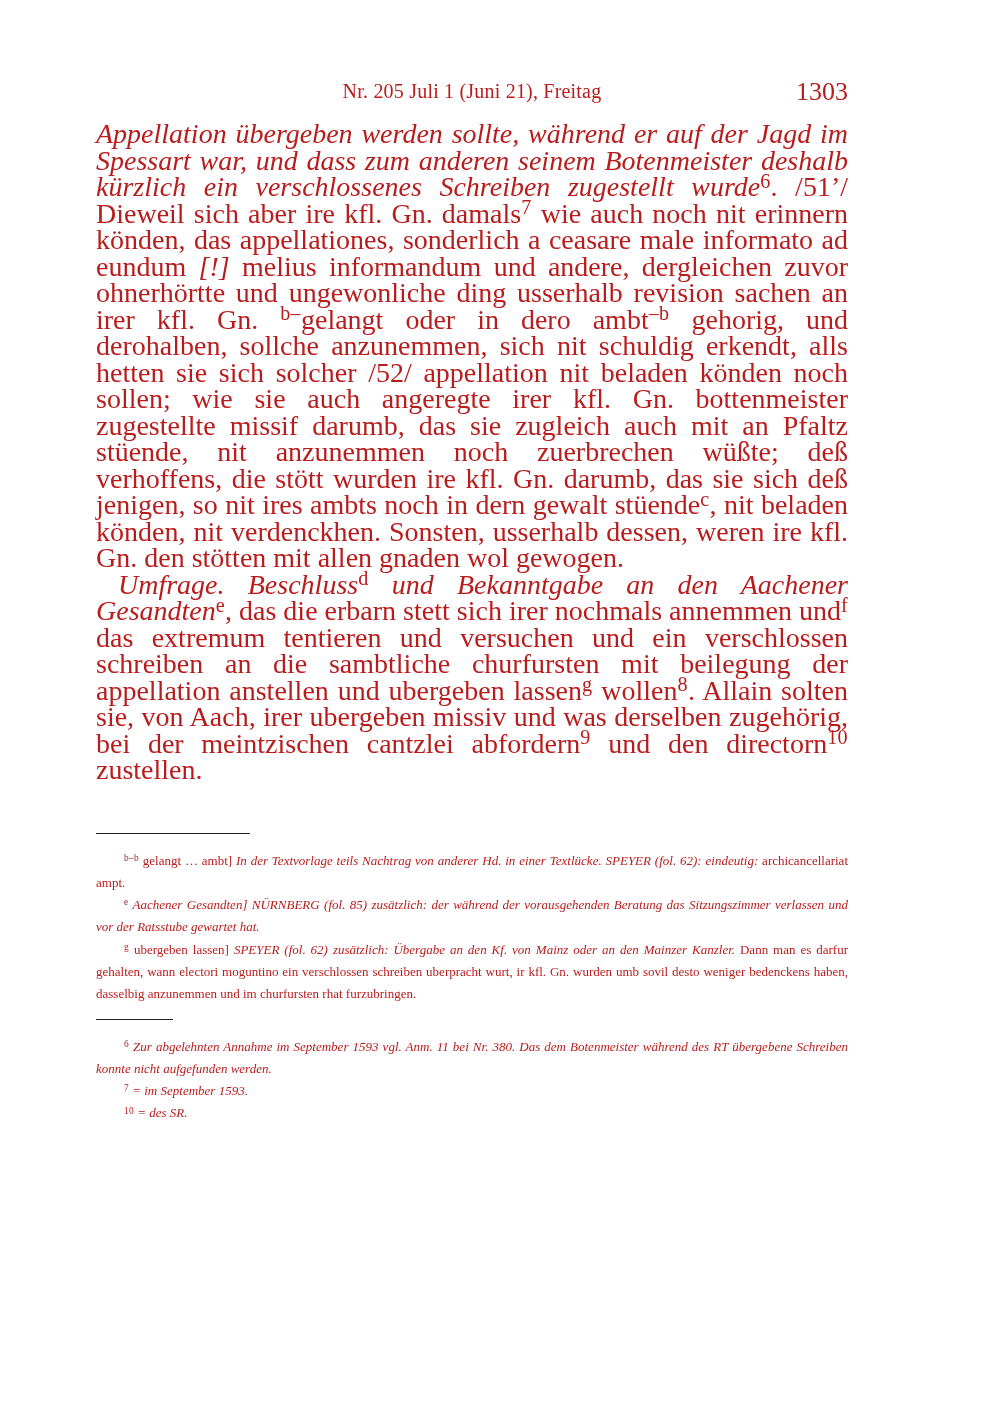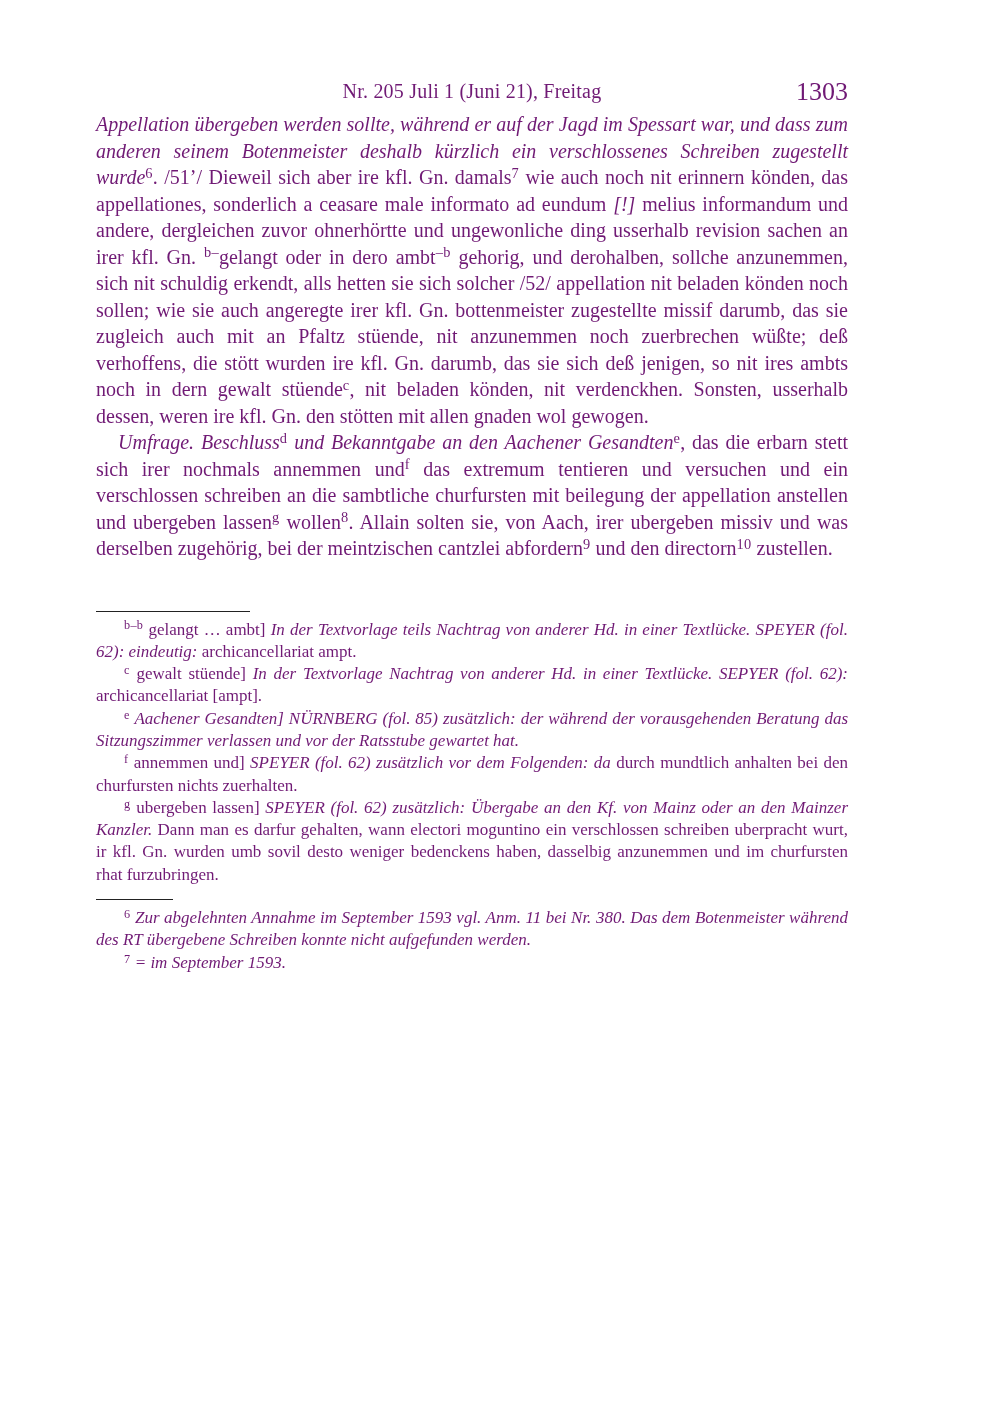--- a/index.html
+++ b/index.html
@@ -5,21 +5,21 @@
   html, body {
     margin: 0;
     padding: 0;
     background: #ffffff;
   }
   .page {
     position: relative;
     width: 1004px;
     height: 1418px;
     background: #ffffff;
-    color: #701a75;
+    color: #b91c1c;
     font-family: "Liberation Serif", "DejaVu Serif", serif;
     overflow: hidden;
   }
   .content {
     position: absolute;
     left: 96px;
     top: 0;
     width: 752px;
   }
   
@@ -38,43 +38,43 @@
     white-space: nowrap;
   }
   .header-page {
     position: absolute;
     right: 0;
     top: -3px;
     font-size: 26px;
   }
   
   .main-text {
-    margin-top: 3px;
-    font-size: 20px;
+    margin-top: 13px;
+    font-size: 28px;
     line-height: 26.5px;
     text-align: justify;
   }
   .main-text p {
     margin: 0;
   }
   p.indent {
     text-indent: 22px;
   }
   
   .fn-rule {
     border: 0;
     border-top: 1.6px solid #222222;
     margin: 0;
   }
   .fn-rule.long  { width: 154px; margin-top: 49px; }
   .fn-rule.short { width: 77px;  margin-top: 13px; }
   
   .footnotes {
-    margin-top: 7px;
-    font-size: 17px;
+    margin-top: 16px;
+    font-size: 13px;
     line-height: 22.3px;
     text-align: justify;
   }
   .footnotes p {
     margin: 0;
     text-indent: 28px;
   }
   
   .seg-r  { font-style: normal; }
   .seg-i  { font-style: italic; }
@@ -100,27 +100,26 @@
 
     <div class="main-text">
       <p><span class="seg-i">Appellation übergeben werden sollte, während er auf der Jagd im Spessart war, und dass zum anderen seinem Botenmeister deshalb kürzlich ein verschlossenes Schreiben zugestellt wurde</span><span class="seg-sup">6</span><span class="seg-r">. /51’/ Dieweil sich aber ire kfl. Gn. damals</span><span class="seg-sup">7</span><span class="seg-r"> wie auch noch nit erinnern könden, das appellationes, sonderlich a ceasare male informato ad eundum </span><span class="seg-i">[!]</span><span class="seg-r"> melius informandum und andere, dergleichen zuvor ohnerhörtte und ungewonliche ding usserhalb revision sachen an irer kfl. Gn. </span><span class="seg-sup">b–</span><span class="seg-r">gelangt oder in dero ambt</span><span class="seg-sup">–b</span><span class="seg-r"> gehorig, und derohalben, sollche anzunemmen, sich nit schuldig erkendt, alls hetten sie sich solcher /52/ appellation nit beladen könden noch sollen; wie sie auch angeregte irer kfl. Gn. bottenmeister zugestellte missif darumb, das sie zugleich auch mit an Pfaltz stüende, nit anzunemmen noch zuerbrechen wüßte; deß verhoffens, die stött wurden ire kfl. Gn. darumb, das sie sich deß jenigen, so nit ires ambts noch in dern gewalt stüende</span><span class="seg-sup">c</span><span class="seg-r">, nit beladen könden, nit verdenckhen. Sonsten, usserhalb dessen, weren ire kfl. Gn. den stötten mit allen gnaden wol gewogen.</span></p>
       <p class="indent"><span class="seg-i">Umfrage. Beschluss</span><span class="seg-sup">d</span><span class="seg-i"> und Bekanntgabe an den Aachener Gesandten</span><span class="seg-sup">e</span><span class="seg-r">, das die erbarn stett sich irer nochmals annemmen und</span><span class="seg-sup">f</span><span class="seg-r"> das extremum tentieren und versuchen und ein verschlossen schreiben an die sambtliche churfursten mit beilegung der appellation anstellen und ubergeben lassen</span><span class="seg-sup">g</span><span class="seg-r"> wollen</span><span class="seg-sup">8</span><span class="seg-r">. Allain solten sie, von Aach, irer ubergeben missiv und was derselben zugehörig, bei der meintzischen cantzlei abfordern</span><span class="seg-sup">9</span><span class="seg-r"> und den directorn</span><span class="seg-sup">10</span><span class="seg-r"> zustellen.</span></p>
     </div>
 
     <hr class="fn-rule long">
 
     <div class="footnotes">
       <p><span class="seg-sup">b–b</span><span class="seg-r"> gelangt … ambt] </span><span class="seg-i">In der Textvorlage teils Nachtrag von anderer Hd. in einer Textlücke. SPEYER (fol. 62): eindeutig: </span><span class="seg-r">archicancellariat ampt.</span></p>
-      <p><span class="seg-sup">c</span><span class="seg-r"> gewalt stüende] </span><span class="seg-i">In der Textvorlage Nachtrag von anderer Hd. in einer Textlücke. SEPYER (fol. 62): </span><span class="seg-r">archicancellariat [ampt].</span></p>
       <p><span class="seg-sup">e</span><span class="seg-i"> Aachener Gesandten] NÜRNBERG (fol. 85) zusätzlich: der während der vorausgehenden Beratung das Sitzungszimmer verlassen und vor der Ratsstube gewartet hat.</span></p>
-      <p><span class="seg-sup">f</span><span class="seg-r"> annemmen und] </span><span class="seg-i">SPEYER (fol. 62) zusätzlich vor dem Folgenden: da</span><span class="seg-r"> durch mundtlich anhalten bei den churfursten nichts zuerhalten.</span></p>
       <p><span class="seg-sup">g</span><span class="seg-r"> ubergeben lassen] </span><span class="seg-i">SPEYER (fol. 62) zusätzlich: Übergabe an den Kf. von Mainz oder an den Mainzer Kanzler.</span><span class="seg-r"> Dann man es darfur gehalten, wann electori moguntino ein verschlossen schreiben uberpracht wurt, ir kfl. Gn. wurden umb sovil desto weniger bedenckens haben, dasselbig anzunemmen und im churfursten rhat furzubringen.</span></p>
     </div>
 
     <hr class="fn-rule short">
 
     <div class="footnotes">
       <p><span class="seg-sup">6</span><span class="seg-i"> Zur abgelehnten Annahme im September 1593 vgl. Anm. 11 bei Nr. 380. Das dem Botenmeister während des RT übergebene Schreiben konnte nicht aufgefunden werden.</span></p>
       <p><span class="seg-sup">7</span><span class="seg-i"> = im September 1593.</span></p>
+      <p><span class="seg-sup">10</span><span class="seg-i"> = des SR.</span></p>
     </div>
 
   </div>
 </div>
 
 </body></html>

